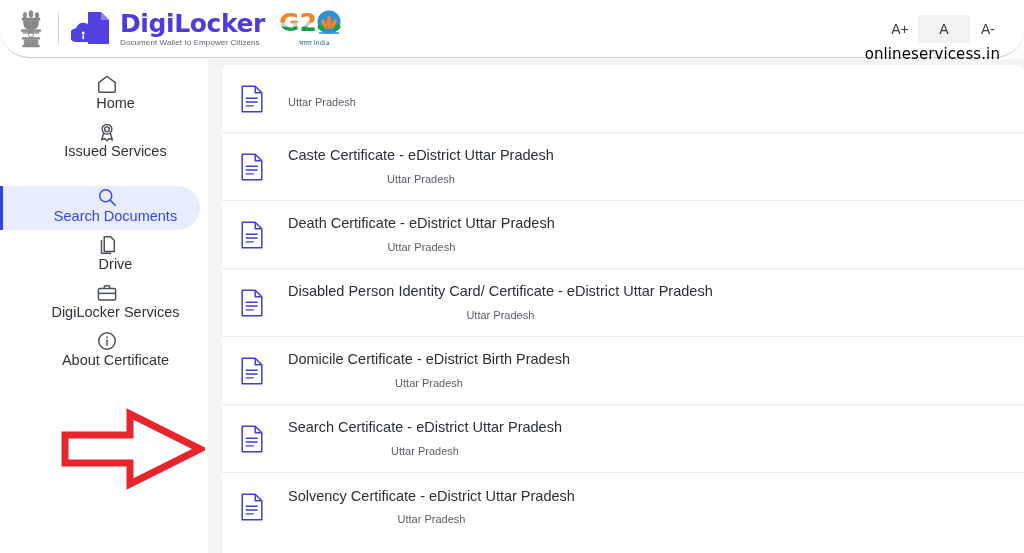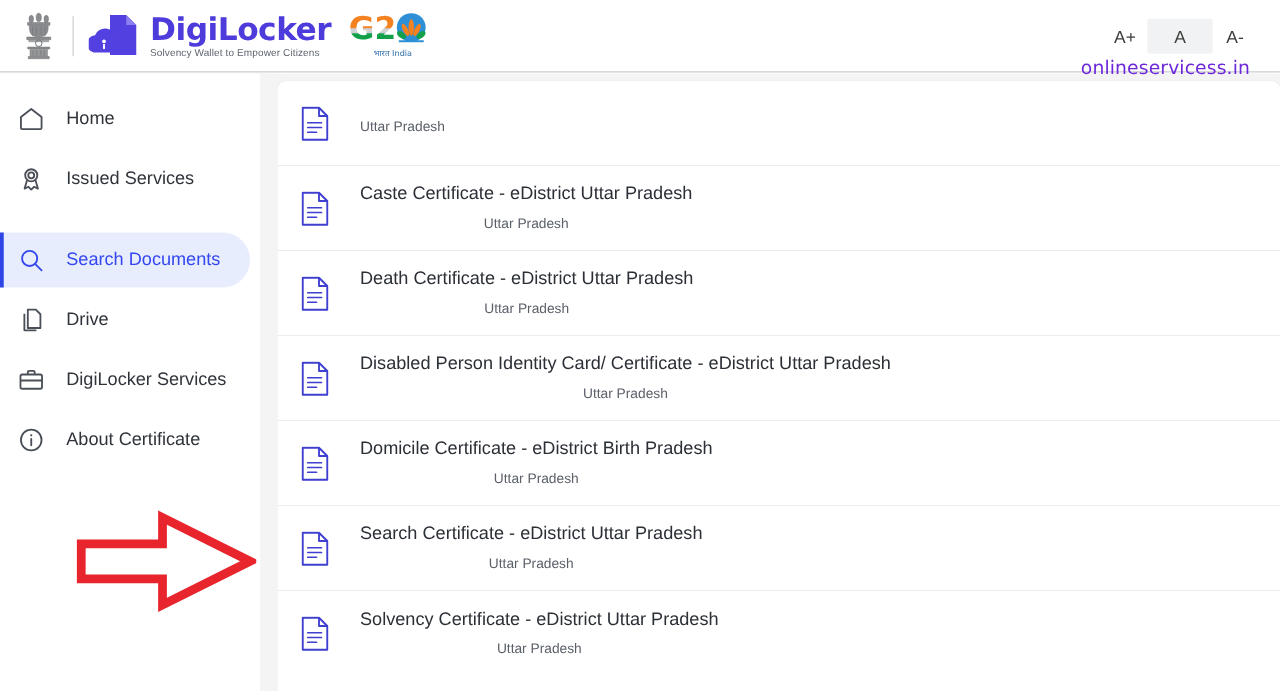--- a/index.html
+++ b/index.html
@@ -25,20 +25,21 @@
   .header {
     position: absolute;
     top: 0; left: 0;
     width: 1024px;
     height: 58px;
     background: #ffffff;
     border-bottom: 1px solid #c9cbcd;
     display: flex;
     align-items: center;
     z-index: 6;
+    border-radius: 29px;
   }
 
   .emblem {
     width: 30px;
     height: 44px;
     margin-left: 16px;
     flex: 0 0 auto;
     display: block;
   }
 
@@ -111,21 +112,21 @@
     border-radius: 2px;
   }
   .fs-btn.selected { background: #f1f2f3; min-width: 52px; }
 
   
   .watermark {
     position: absolute;
     top: 45px;
     right: 24px;
     font-size: 15px;
-    color: #6d28d9;
+    color: #000000;
     font-family: "DejaVu Sans", sans-serif;
     letter-spacing: 0.1px;
     z-index: 9;
     white-space: nowrap;
   }
 
   
   .sidebar {
     position: absolute;
     top: 59px; left: 0;
@@ -139,20 +140,21 @@
   .nav-item {
     position: relative;
     display: flex;
     align-items: center;
     height: 44px;
     margin: 4px 8px 4px 0;
     padding-left: 14px;
     border-radius: 0 22px 22px 0;
     cursor: pointer;
     color: #30343b;
+    flex-direction: column;
   }
 
   .nav-item .nav-icon {
     width: 22px;
     height: 22px;
     flex: 0 0 auto;
     display: flex;
     align-items: center;
     justify-content: center;
   }
@@ -300,21 +302,21 @@
     <div class="digilocker-logo">
       <svg class="dl-mark" viewBox="0 0 44 40">
         <path d="M17 3 h13 l8 8 v24 h-21 z" fill="#5340e0"></path>
         <path d="M30 3 v8 h8 z" fill="#8d7ff0"></path>
         <path d="M4 33 a7 7 0 0 1 1 -13.8 a8.6 8.6 0 0 1 16.4 1.6 a6.2 6.2 0 0 1 -1.4 12.2 z" fill="#5340e0"></path>
         <circle cx="12.2" cy="24" r="1.5" fill="#ffffff"></circle>
         <rect x="11.4" y="26" width="1.6" height="4.4" rx="0.8" fill="#ffffff"></rect>
       </svg>
       <div class="dl-wordmark">
         <div class="dl-name">DigiLocker</div>
-        <div class="dl-tagline">Solvency Wallet to Empower Citizens</div>
+        <div class="dl-tagline">Document Wallet to Empower Citizens</div>
       </div>
     </div>
 
     <svg class="g20-logo" viewBox="0 0 72 46">
       <defs>
         <linearGradient id="tri" x1="0" y1="0" x2="0" y2="1">
           <stop offset="0%" stop-color="#f58220"></stop>
           <stop offset="48%" stop-color="#f58220"></stop>
           <stop offset="52%" stop-color="#cfd2d6"></stop>
           <stop offset="62%" stop-color="#cfd2d6"></stop>

